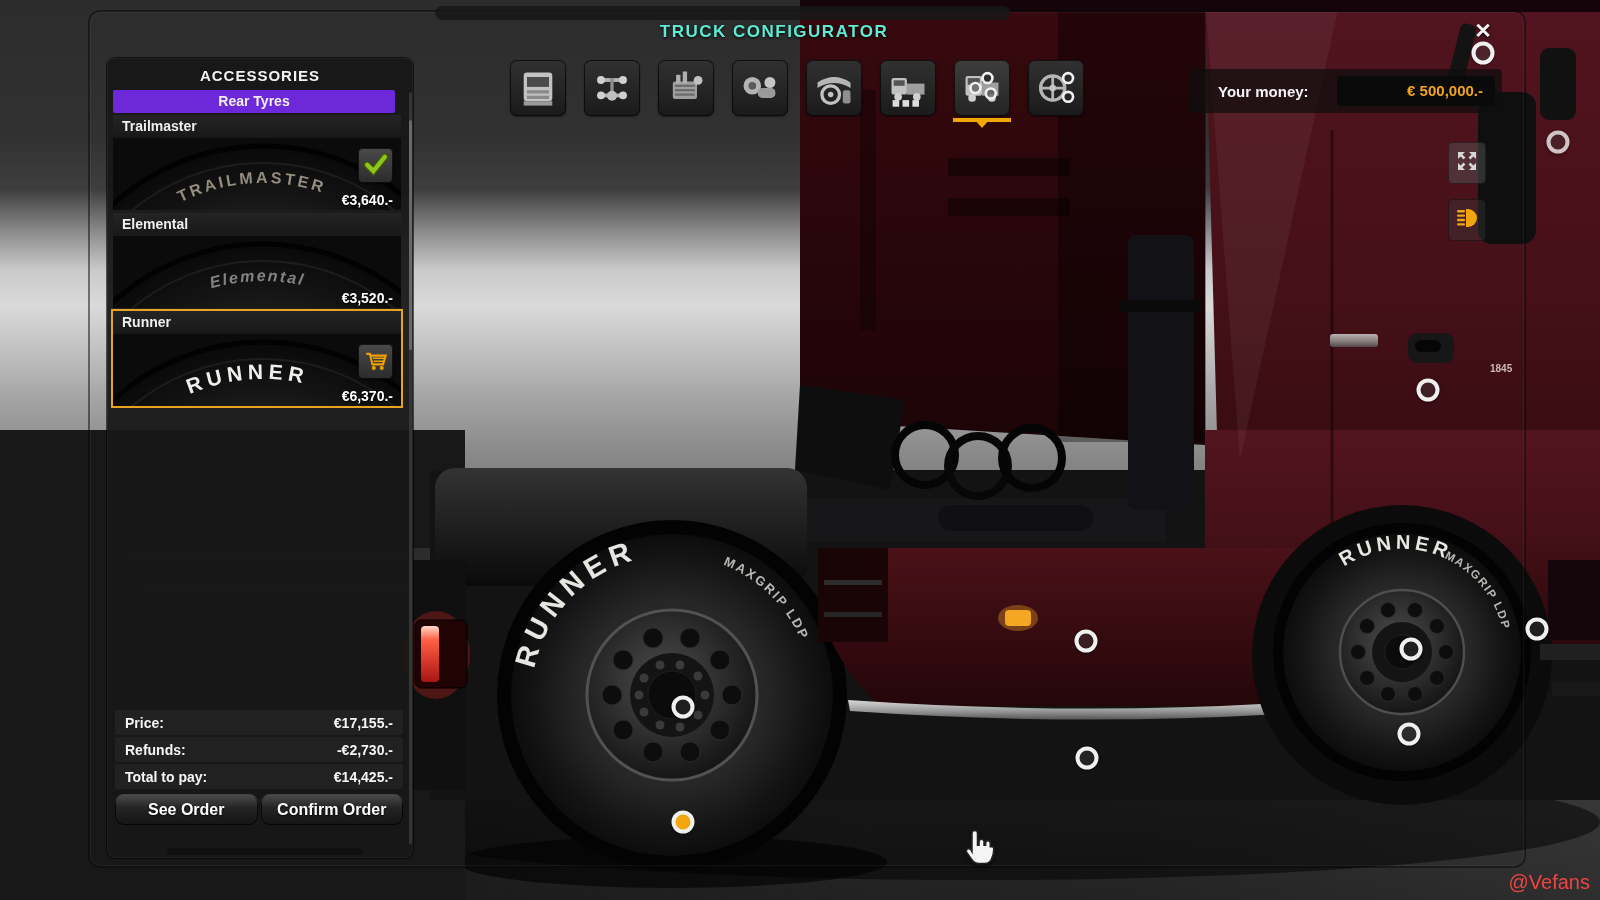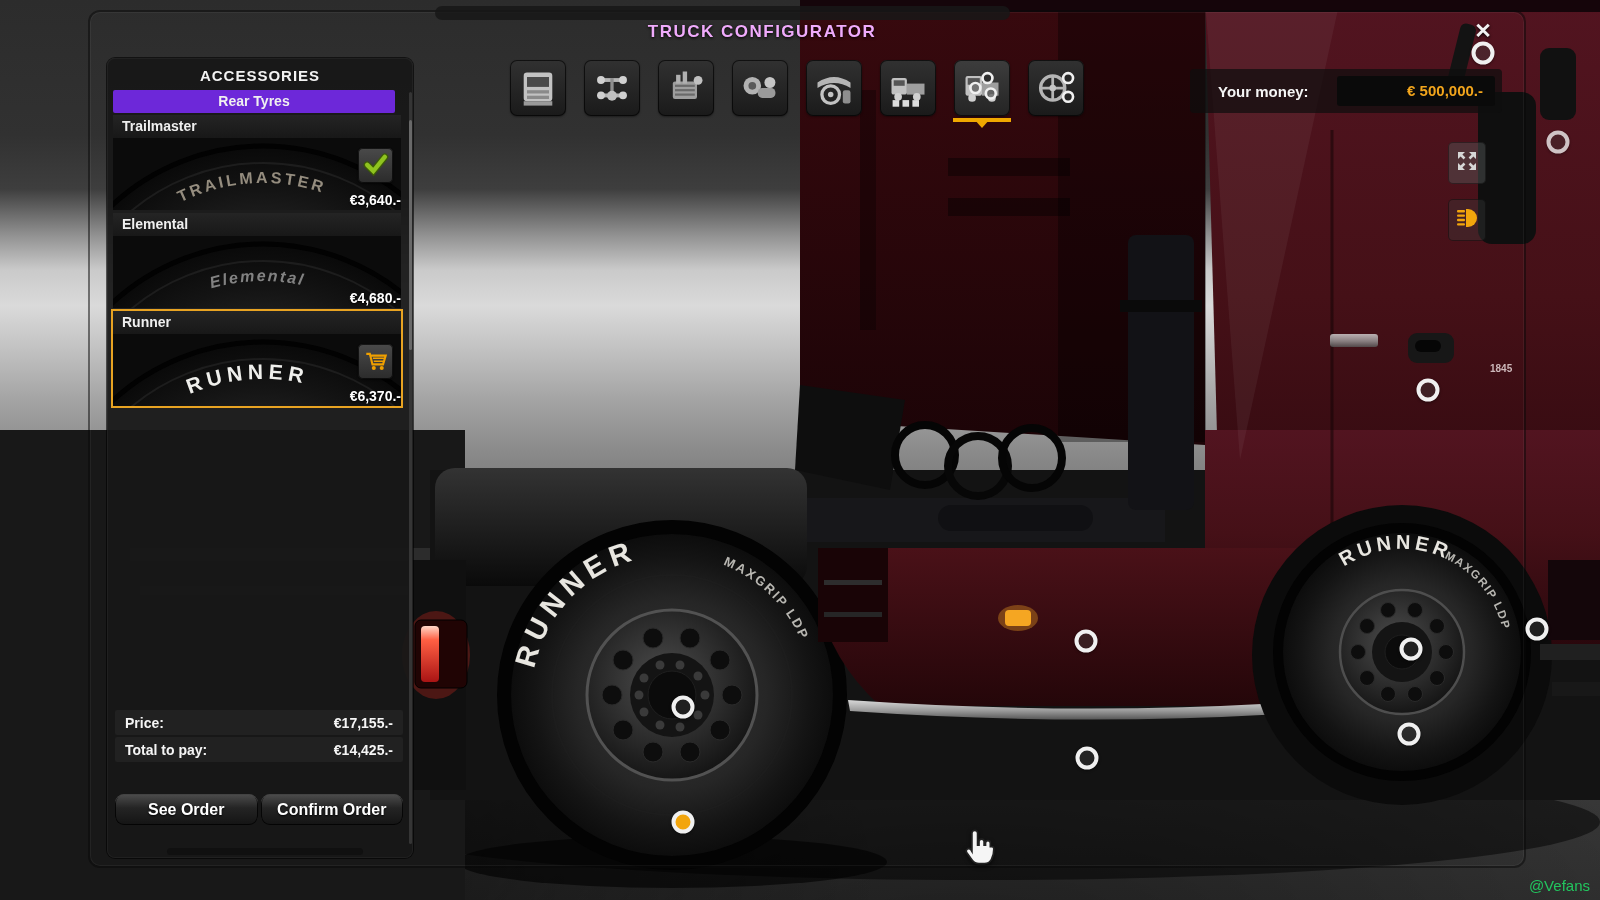--- a/index.html
+++ b/index.html
@@ -12,25 +12,25 @@
       #616161 64%,#4c4c4c 74%,#3d3d3d 86%,#343434 100%);}
   .wall-shade{position:absolute;inset:0;
     background:radial-gradient(900px 480px at 16% 98%,rgba(0,0,0,.55),rgba(0,0,0,0) 70%),
                radial-gradient(1200px 500px at 60% 108%,rgba(0,0,0,.45),rgba(0,0,0,0) 75%);}
   .scene-svg{position:absolute;left:0;top:0;}
   
   .frame{position:absolute;left:90px;top:12px;width:1434px;height:854px;border-radius:10px;
     box-shadow:0 0 0 2px rgba(8,8,8,.5), inset 0 0 0 1px rgba(255,255,255,.05);pointer-events:none;}
   .frame-tab{position:absolute;left:435px;top:6px;width:575px;height:14px;background:#181818;
     border-radius:7px;opacity:.85;}
-  .cfg-title{position:absolute;left:562px;top:22px;width:400px;text-align:center;font-size:17px;
-    font-weight:bold;letter-spacing:1.5px;color:#f0abfc;text-shadow:0 1px 3px #000;}
+  .cfg-title{position:absolute;left:574px;top:22px;width:400px;text-align:center;font-size:17px;
+    font-weight:bold;letter-spacing:1.5px;color:#5eead4;text-shadow:0 1px 3px #000;}
   .close-btn{position:absolute;left:1468px;top:16px;width:30px;height:30px;text-align:center;
     line-height:30px;font-size:21px;font-weight:bold;color:#f2f2f2;text-shadow:0 1px 3px #000;}
-  .watermark{position:absolute;right:10px;bottom:6px;font-size:15px;color:#22c55e;}
+  .watermark{position:absolute;right:10px;bottom:6px;font-size:20px;color:#ef4444;}
   
   .cats{position:absolute;left:510px;top:60px;display:flex;gap:18px;}
   .cat{width:56px;height:56px;border-radius:7px;position:relative;
     background:linear-gradient(#313131,#1a1a1a);
     box-shadow:inset 0 0 0 1px rgba(0,0,0,.65),0 1px 2px rgba(0,0,0,.4);}
   .cat svg{position:absolute;left:6px;top:6px;}
   .cat.sel{background:linear-gradient(#3d3d3d,#242424);}
   .cat.sel .under{position:absolute;left:-1px;right:-1px;bottom:-6px;height:4px;background:#f0a800;}
   .cat.sel .tri{position:absolute;left:50%;bottom:-20px;transform:translateX(-50%);
     width:0;height:0;border:8px solid transparent;border-top:9px solid #f0a800;}
@@ -54,21 +54,21 @@
   .items{position:absolute;left:6px;top:57px;width:288px;}
   .item{margin-bottom:3px;position:relative;}
   .item.sel{box-shadow:0 0 0 2px #e8a322;}
   .item-head{height:23px;line-height:23px;padding-left:9px;font-size:14px;font-weight:bold;color:#efefef;
     background:linear-gradient(#242424,#181818);}
   .item-body{height:72px;background:#0b0b0b;position:relative;overflow:hidden;}
   .state-box{position:absolute;right:8px;top:10px;width:35px;height:35px;border-radius:5px;
     background:linear-gradient(#4a4a4a,#2b2b2b);
     box-shadow:inset 0 0 0 1px rgba(0,0,0,.7),0 1px 2px rgba(0,0,0,.5);
     display:flex;align-items:center;justify-content:center;}
-  .item-price{position:absolute;right:0;bottom:2px;font-size:14px;font-weight:bold;color:#fff;
+  .item-price{position:absolute;right:8px;bottom:2px;font-size:14px;font-weight:bold;color:#fff;
     text-shadow:0 1px 2px #000;}
   .summary{position:absolute;left:8px;top:652px;width:288px;}
   .sum-row{height:25px;margin-bottom:2px;background:#212121;display:flex;align-items:center;
     justify-content:space-between;padding:0 10px;font-size:14px;font-weight:bold;color:#f5f5f5;border-radius:2px;}
   .btns{position:absolute;left:8px;top:736px;width:288px;display:flex;gap:3px;}
   .btn{flex:1;height:31px;border-radius:9px;background:linear-gradient(#4d4d4d,#242424 45%,#141414);
     box-shadow:inset 0 1px 0 rgba(255,255,255,.22), inset 0 0 0 1px rgba(0,0,0,.8);
     color:#fff;font-size:16px;font-weight:bold;text-align:center;line-height:31px;
     text-shadow:0 1px 2px #000;}
   .notch{position:absolute;left:60px;top:790px;width:196px;height:7px;background:#101010;border-radius:4px;}
@@ -405,21 +405,21 @@
       <div class="item-head">Elemental</div>
       <div class="item-body">
         <svg width="288" height="72" viewBox="0 0 288 72">
           <circle cx="150" cy="230" r="222" fill="url(#tyreG)" stroke="#020202" stroke-width="5"></circle>
           <circle cx="150" cy="230" r="205" fill="none" stroke="#1d1d1d" stroke-width="2"></circle>
           <path id="arc-i1" d="M-35,230 a185,185 0 1 1 370,0" fill="none"></path>
           <text font-size="16" font-weight="bold" font-style="italic" letter-spacing="2" fill="#828282" font-family="Liberation Sans,sans-serif">
             <textPath href="#arc-i1" startOffset="238">Elemental</textPath>
           </text>
         </svg>
-        <div class="item-price">€4,680.-</div>
+        <div class="item-price">€3,520.-</div>
       </div>
     </div>
 
     <div class="item sel">
       <div class="item-head">Runner</div>
       <div class="item-body">
         <svg width="288" height="72" viewBox="0 0 288 72">
           <circle cx="150" cy="230" r="222" fill="url(#tyreG)" stroke="#020202" stroke-width="5"></circle>
           <circle cx="150" cy="230" r="205" fill="none" stroke="#1d1d1d" stroke-width="2"></circle>
           <path id="arc-i2" d="M-35,230 a185,185 0 1 1 370,0" fill="none"></path>
@@ -439,20 +439,24 @@
       </div>
     </div>
   </div>
 
   <div class="summary">
     <div class="sum-row">
       <span>Price:</span>
       <span>€17,155.-</span>
     </div>
     <div class="sum-row">
+      <span>Refunds:</span>
+      <span>-€2,730.-</span>
+    </div>
+    <div class="sum-row">
       <span>Total to pay:</span>
       <span>€14,425.-</span>
     </div>
   </div>
 
   <div class="btns">
     <div class="btn">See Order</div>
     <div class="btn">Confirm Order</div>
   </div>
 

